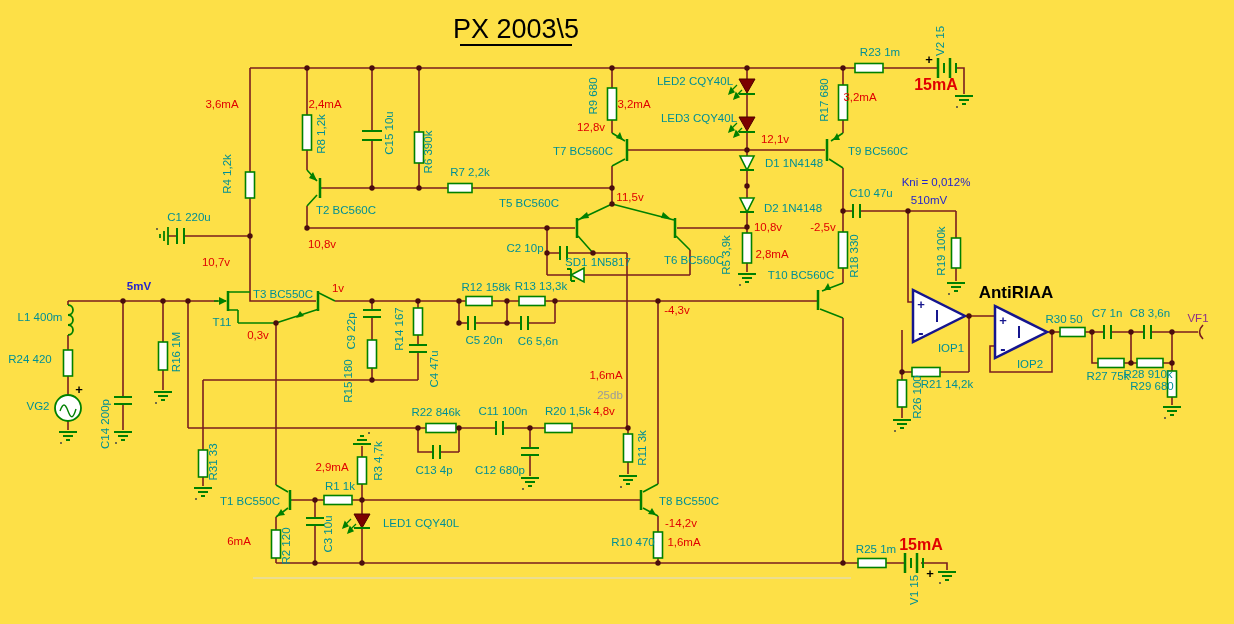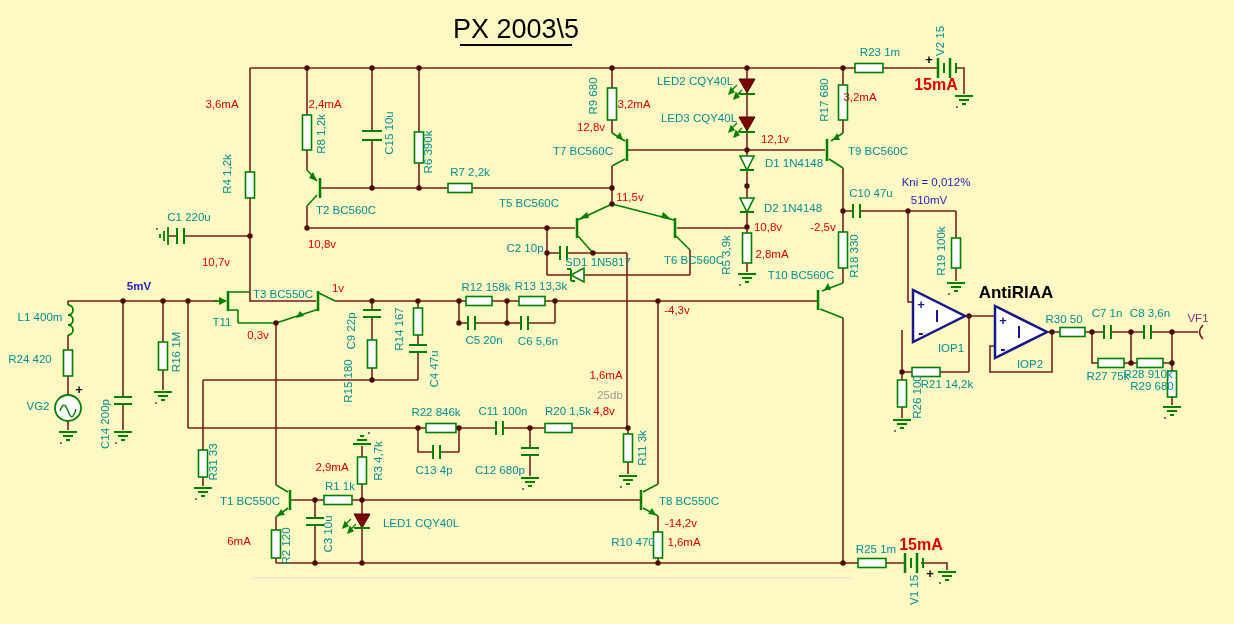--- a/index.html
+++ b/index.html
@@ -1,16 +1,16 @@
 <!DOCTYPE html>
 <html><head>
 <meta charset="utf-8">
 <style>
   html,body{margin:0;padding:0;background:#fff;}
-  .canvas{width:1234px;height:624px;background:#fef9c3;position:relative;overflow:hidden;
+  .canvas{width:1234px;height:624px;background:#fde047;position:relative;overflow:hidden;
           font-family:"Liberation Sans",sans-serif;}
   svg{display:block;}
   svg text{font-family:"Liberation Sans",sans-serif;}
 </style>
 </head>
 <body>
 
 <div class="canvas">
 <svg width="1234" height="624" viewBox="0 0 1234 624">
   <defs>

